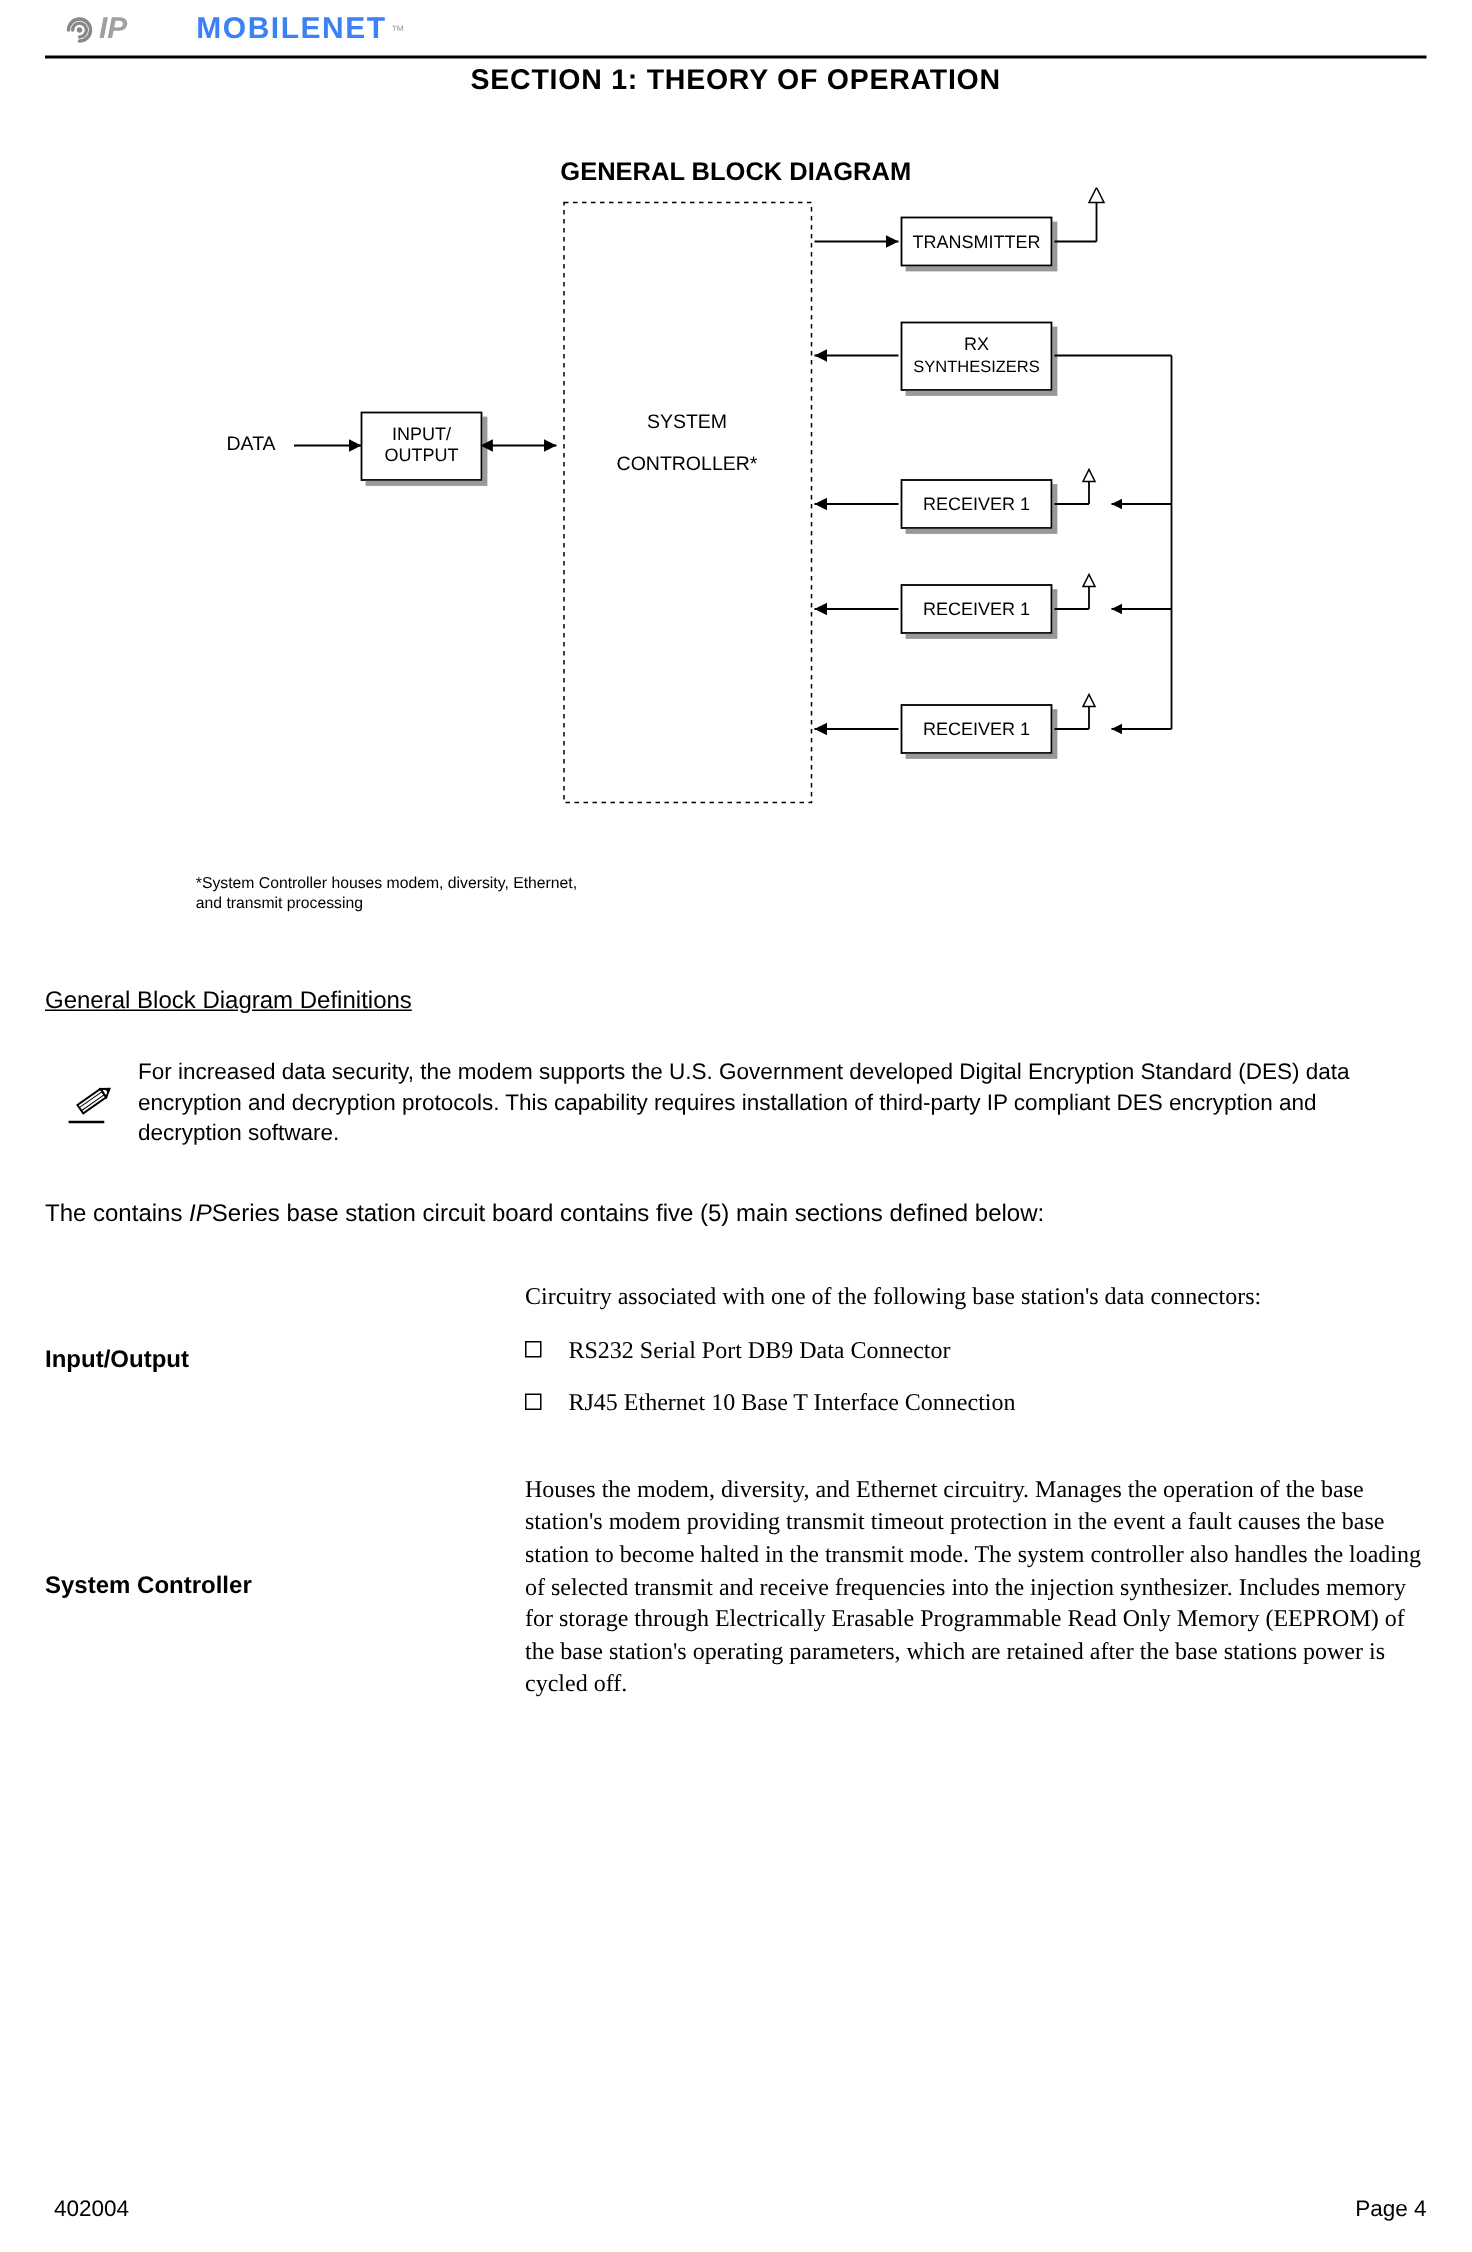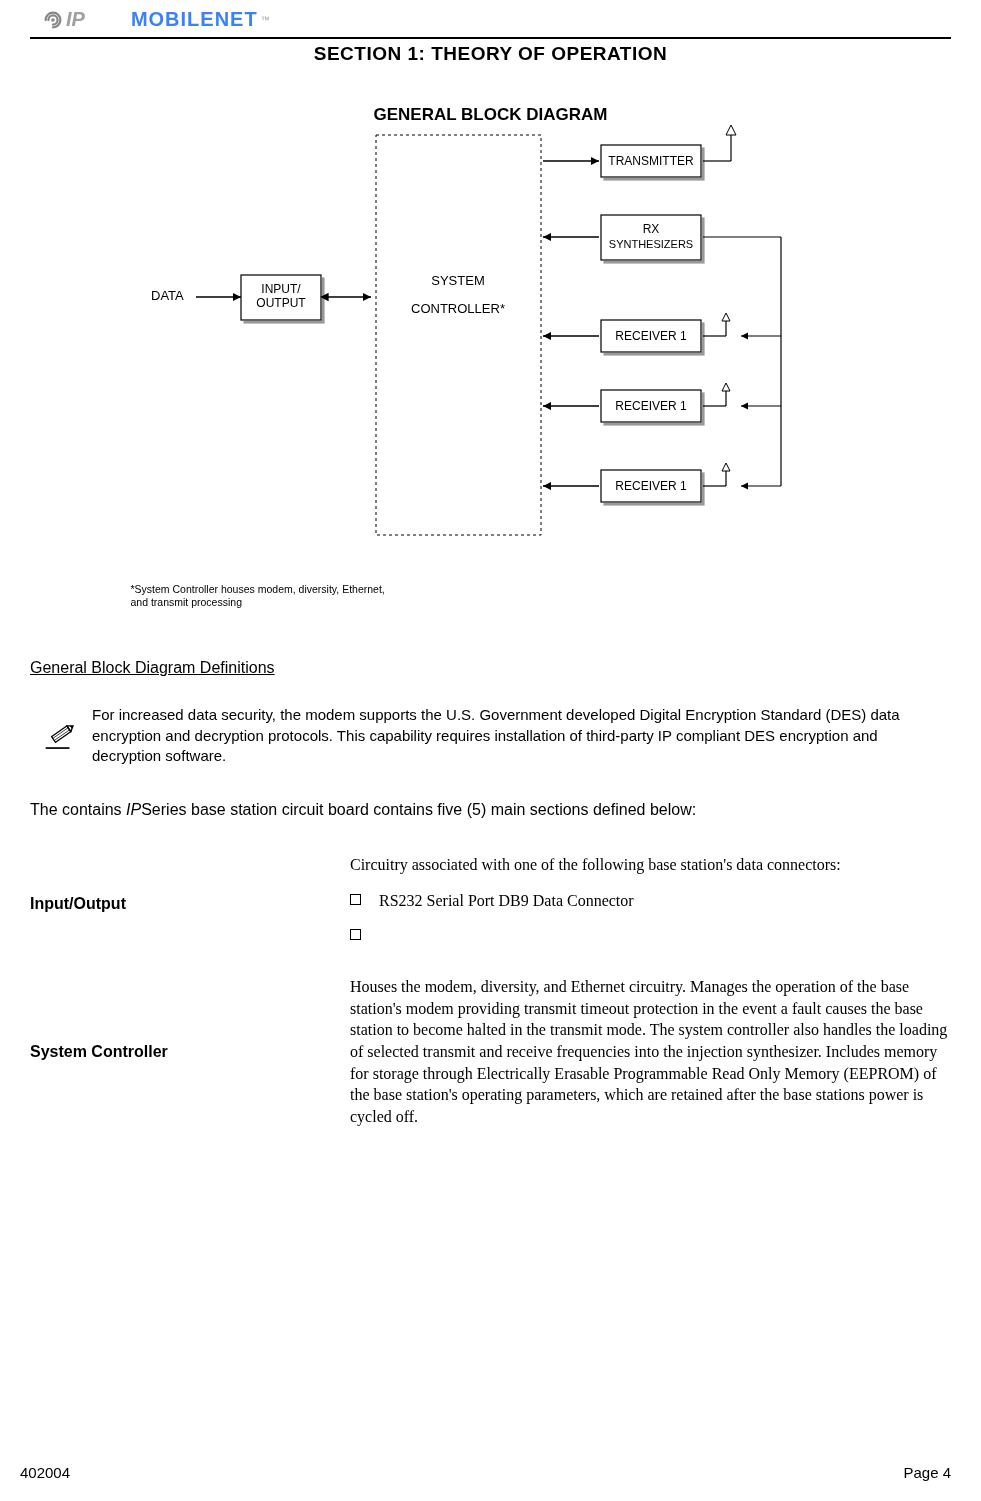--- a/index.html
+++ b/index.html
@@ -130,21 +130,21 @@
   .bullet-sq {
     width:11px; height:11px;
     border:1.4px solid #000;
     margin-top:4px;
     flex:none;
     background:#fff;
   }
   .footer {
     position:absolute;
     bottom:20px;
-    left:20px; right:30px;
+    left:36px; right:30px;
     display:flex;
     justify-content:space-between;
     font-size:15px;
   }
 </style>
 </head>
 <body>
 
 <div class="logo-row">
   <svg class="logo-e" viewBox="0 0 24 24">
@@ -274,20 +274,21 @@
 <div class="def-row">
   <div class="def-term">Input/Output</div>
   <div class="def-body">
     <div>Circuitry associated with one of the following base station's data connectors:</div>
     <div class="bullet-row">
       <span class="bullet-sq"></span>
       <span>RS232 Serial Port DB9 Data Connector</span>
     </div>
     <div class="bullet-row">
       <span class="bullet-sq"></span>
+      <span>RJ45 Ethernet 10 Base T Interface Connection</span>
     </div>
   </div>
 </div>
 
 <div class="def-row">
   <div class="def-term">System Controller</div>
   <div class="def-body">Houses the modem, diversity, and Ethernet circuitry.  Manages the operation of the base station's modem providing transmit timeout protection in the event a fault causes the base station to become halted in the transmit mode.  The system controller also handles the loading of selected transmit and receive frequencies into the injection synthesizer.  Includes memory for storage through Electrically Erasable Programmable Read Only Memory (EEPROM) of the base station's operating parameters, which are retained after the base stations power is cycled off.</div>
 </div>
 
 <div class="footer">

